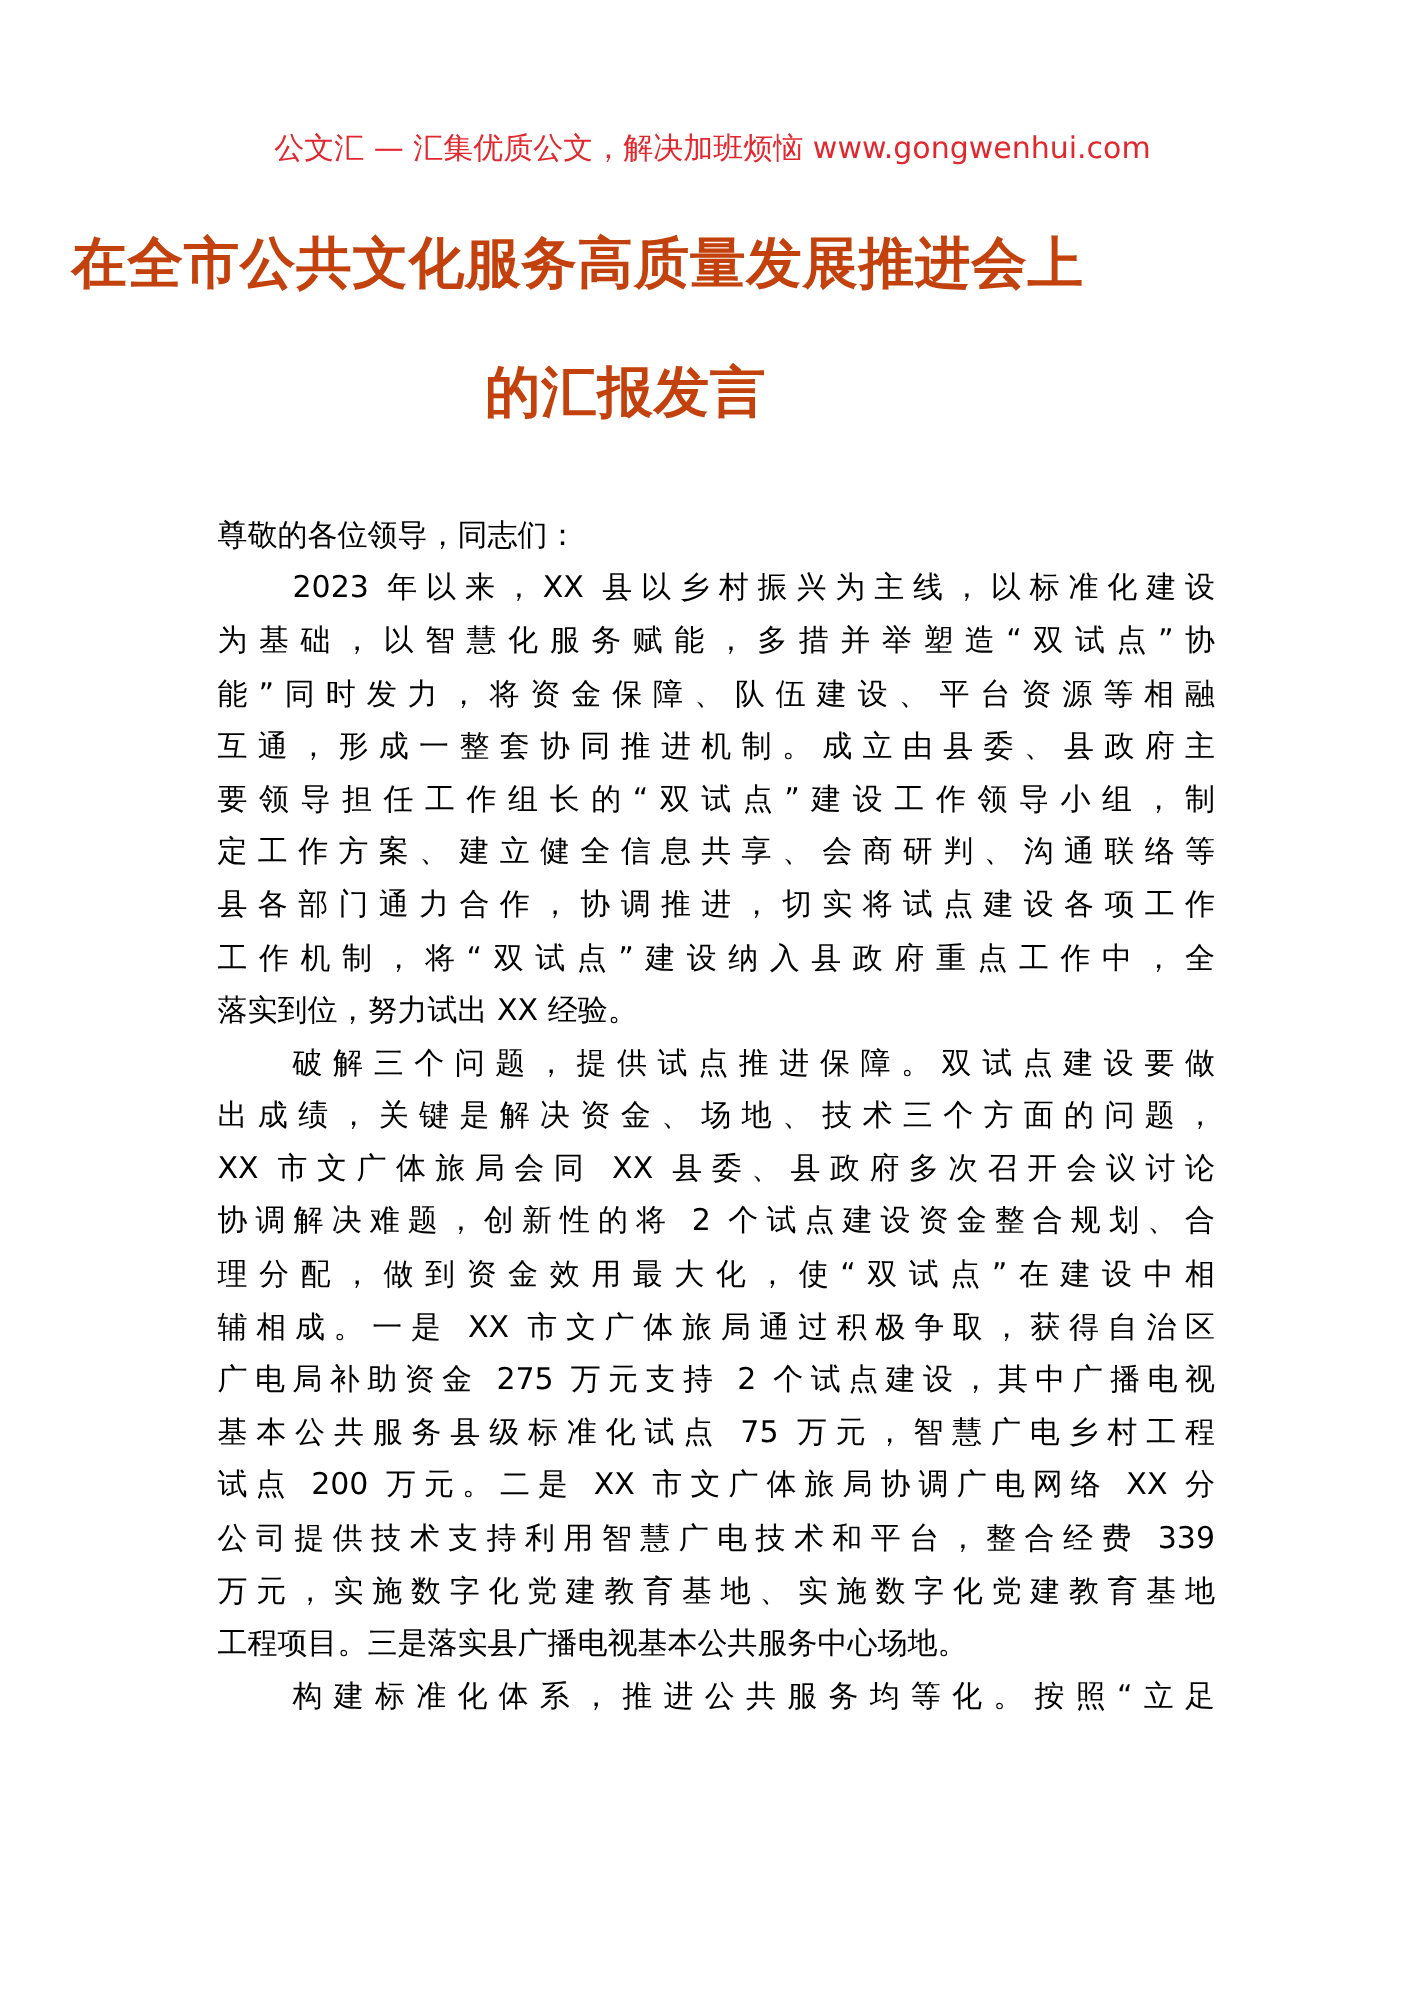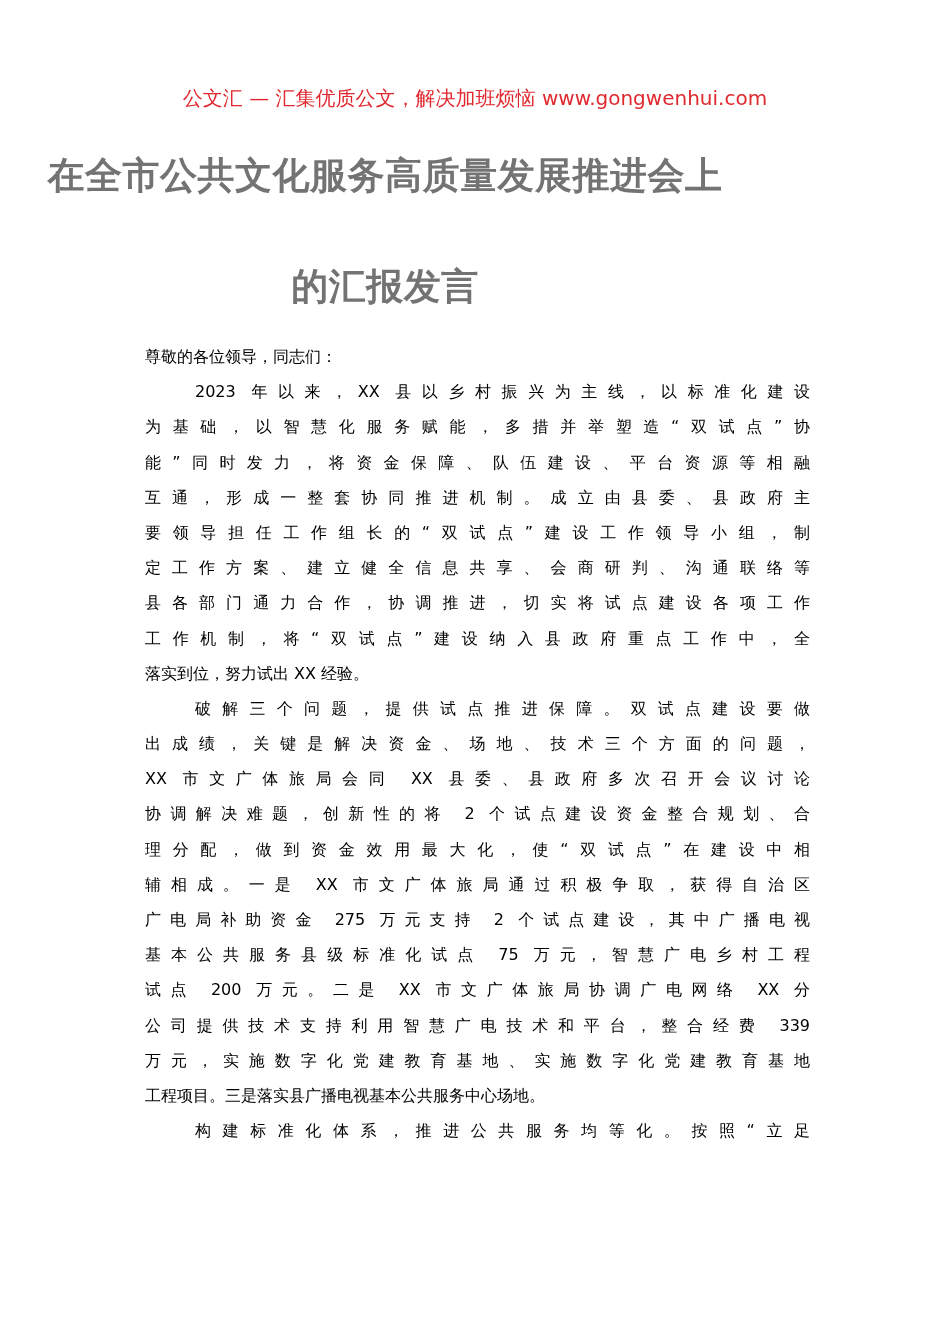--- a/index.html
+++ b/index.html
@@ -34,38 +34,38 @@
       text-decoration: none;
       white-space: nowrap;
     }
     .title-line {
       position: absolute;
       left: 0;
       width: 770px;
       text-align: center;
       font-size: 37px;
       line-height: 48px;
-      color: #737373;
+      color: #c2410c;
       letter-spacing: 0.5px;
       white-space: nowrap;
     }
     .title-line.l1 { top: 152px; }
-    .title-line.l2 { top: 263px; }
+    .title-line.l2 { top: 238px; margin-left: 32px; }
 
     .body-text {
       position: absolute;
       left: 145px;
       top: 339px;
       width: 665px;
     }
     .line {
       display: block;
       height: 35.2px;
       line-height: 35.2px;
-      font-size: 16px;
+      font-size: 20px;
       white-space: nowrap;
       text-align: justify;
       text-align-last: justify;
       overflow: visible;
     }
     .line.short {
       text-align: left;
       text-align-last: left;
     }
     .line.indent {

